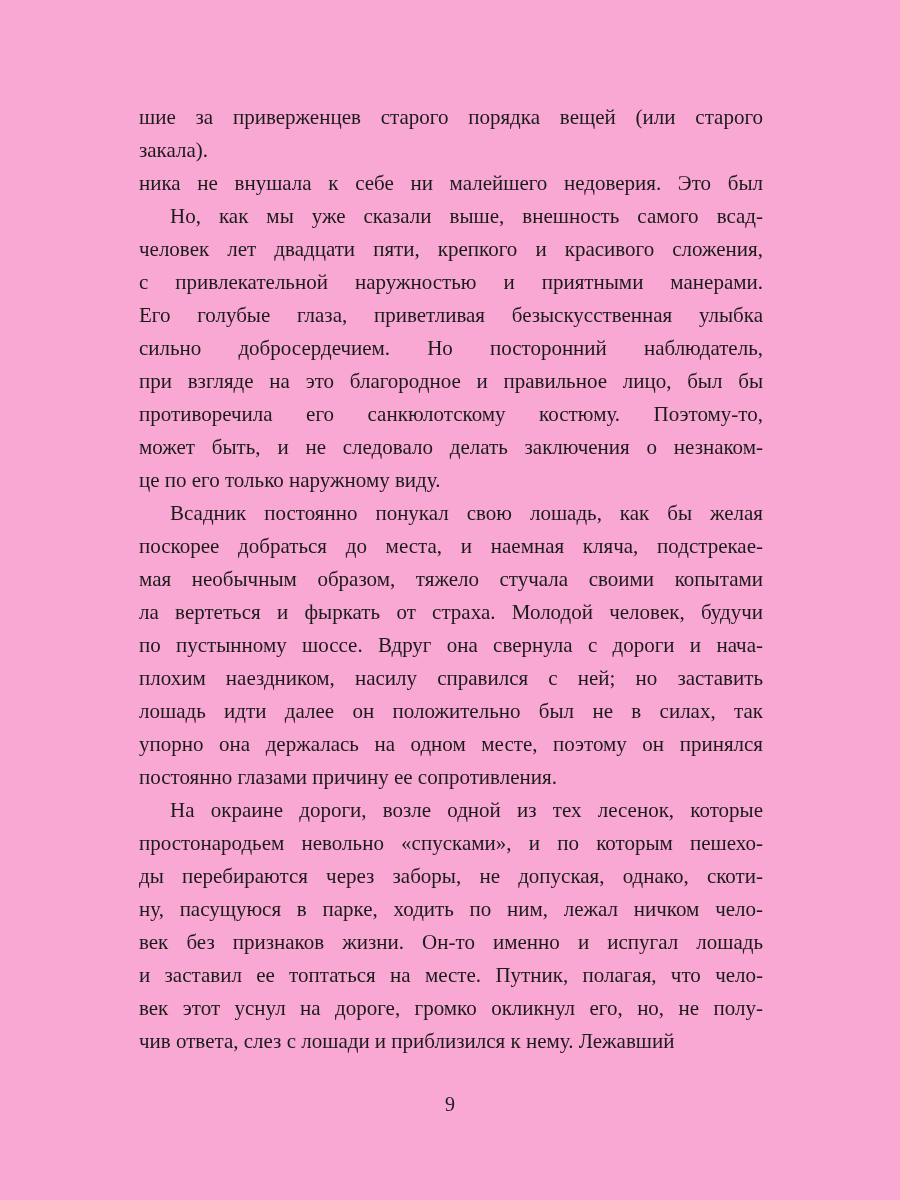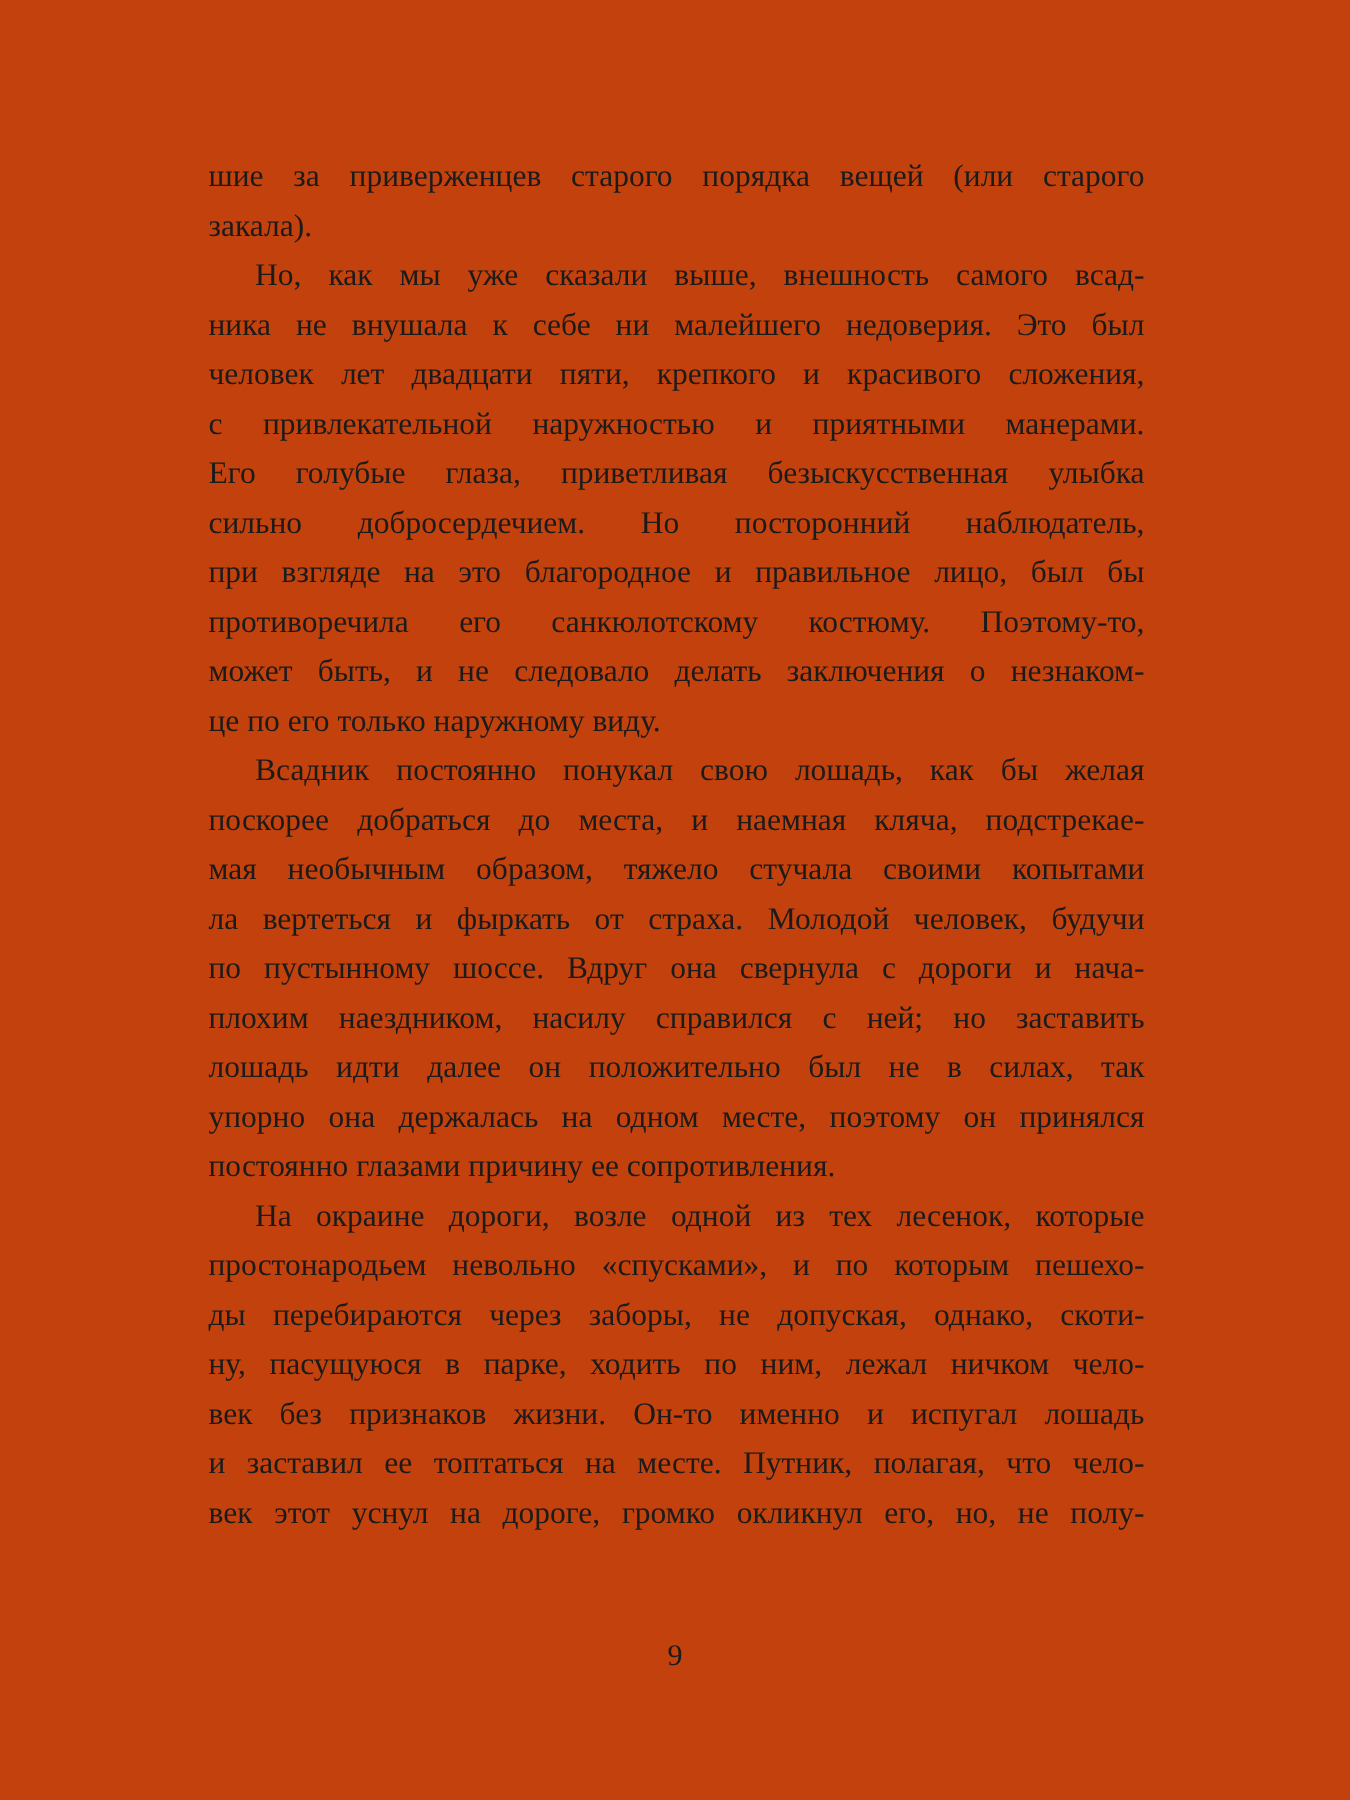--- a/index.html
+++ b/index.html
@@ -14,21 +14,21 @@
     color: #1b1b1b;
     position: relative;
     overflow: hidden;
   }
   .page {
     position: absolute;
     left: 0;
     top: 0;
     width: 900px;
     height: 1200px;
-    background: #c2410c;
+    background: #f9a8d4;
   }
   .text-block {
     position: absolute;
     left: 139px;
     top: 101px;
     width: 624px;
     font-size: 21px;
     line-height: 33px;
   }
   .paragraph {
@@ -60,22 +60,22 @@
 </head>
 <body>
 
 <div class="page">
   <div class="text-block">
       <div class="paragraph">
         <div class="line">шие за приверженцев старого порядка вещей (или старого</div>
         <div class="line last">закала).</div>
       </div>
       <div class="paragraph">
+        <div class="line">ника не внушала к себе ни малейшего недоверия. Это был</div>
         <div class="line indent">Но, как мы уже сказали выше, внешность самого всад-</div>
-        <div class="line">ника не внушала к себе ни малейшего недоверия. Это был</div>
         <div class="line">человек лет двадцати пяти, крепкого и красивого сложения,</div>
         <div class="line">с привлекательной наружностью и приятными манерами.</div>
         <div class="line">Его голубые глаза, приветливая безыскусственная улыбка</div>
         <div class="line">сильно добросердечием. Но посторонний наблюдатель,</div>
         <div class="line">при взгляде на это благородное и правильное лицо, был бы</div>
         <div class="line">противоречила его санкюлотскому костюму. Поэтому-то,</div>
         <div class="line">может быть, и не следовало делать заключения о незнаком-</div>
         <div class="line last">це по его только наружному виду.</div>
       </div>
       <div class="paragraph">
@@ -90,16 +90,17 @@
         <div class="line last">постоянно глазами причину ее сопротивления.</div>
       </div>
       <div class="paragraph">
         <div class="line indent">На окраине дороги, возле одной из тех лесенок, которые</div>
         <div class="line">простонародьем невольно «спусками», и по которым пешехо-</div>
         <div class="line">ды перебираются через заборы, не допуская, однако, скоти-</div>
         <div class="line">ну, пасущуюся в парке, ходить по ним, лежал ничком чело-</div>
         <div class="line">век без признаков жизни. Он-то именно и испугал лошадь</div>
         <div class="line">и заставил ее топтаться на месте. Путник, полагая, что чело-</div>
         <div class="line">век этот уснул на дороге, громко окликнул его, но, не полу-</div>
+        <div class="line last">чив ответа, слез с лошади и приблизился к нему. Лежавший</div>
       </div>
     </div>
   <div class="page-number">9</div>
 </div>
 
 </body></html>

